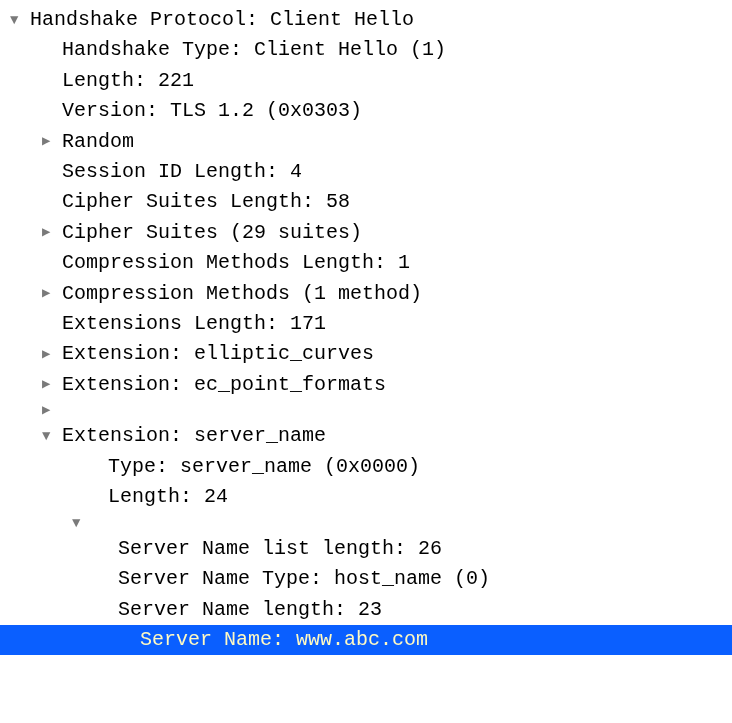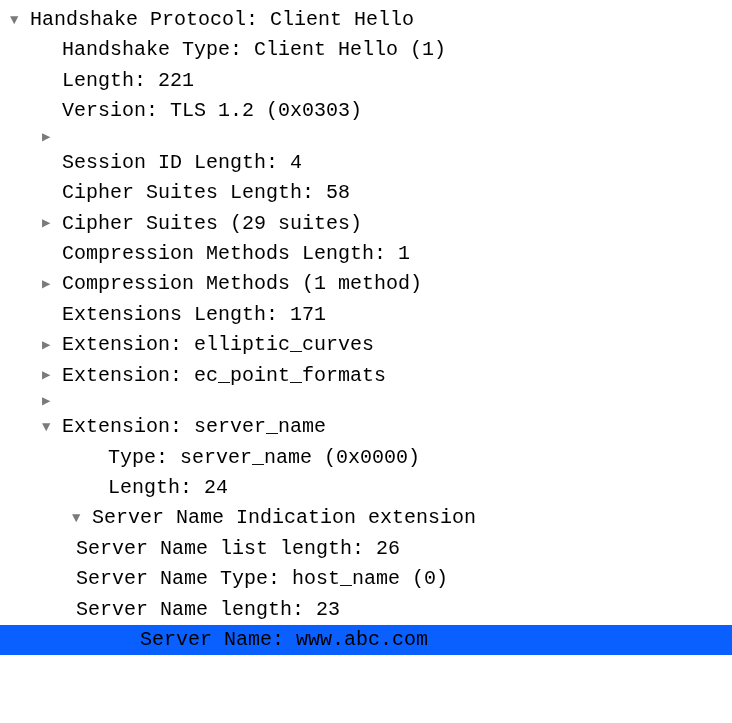--- a/index.html
+++ b/index.html
@@ -29,26 +29,26 @@
     }
     .arrow-down::before {
       content: "▼";
     }
     .arrow-right::before {
       content: "▶";
     }
     .indent-0 { padding-left: 10px; text-align: center; }
     .indent-1 { padding-left: 42px; }
     .indent-2 { padding-left: 88px; }
-    .indent-3 { padding-left: 76px; }
+    .indent-3 { padding-left: 118px; }
     .lead-arrow-0 { padding-left: 42px; }
     .lead-arrow-1 { padding-left: 72px; }
     .highlight {
       background: #0a5fff;
-      color: #000000;
+      color: #fef9c3;
       width: 100%;
     }
   </style>
 </head>
 <body>
 
 <div class="row indent-0">
   <span class="arrow arrow-down"></span>
   <span>Handshake Protocol: Client Hello</span>
 </div>
@@ -63,20 +63,21 @@
   <span>Length: 221</span>
 </div>
 
 <div class="row indent-1">
   <span class="arrow"></span>
   <span>Version: TLS 1.2 (0x0303)</span>
 </div>
 
 <div class="row lead-arrow-0">
   <span class="arrow arrow-right"></span>
+  <span>Random</span>
 </div>
 
 <div class="row indent-1">
   <span class="arrow"></span>
   <span>Session ID Length: 4</span>
 </div>
 
 <div class="row indent-1">
   <span class="arrow"></span>
   <span>Cipher Suites Length: 58</span>
@@ -126,21 +127,20 @@
   <span>Type: server_name (0x0000)</span>
 </div>
 
 <div class="row indent-2">
   <span class="arrow"></span>
   <span>Length: 24</span>
 </div>
 
 <div class="row lead-arrow-1">
   <span class="arrow arrow-down"></span>
-  <span>Server Name Indication extension</span>
 </div>
 
 <div class="row indent-3">
   <span>Server Name list length: 26</span>
 </div>
 
 <div class="row indent-3">
   <span>Server Name Type: host_name (0)</span>
 </div>
 

